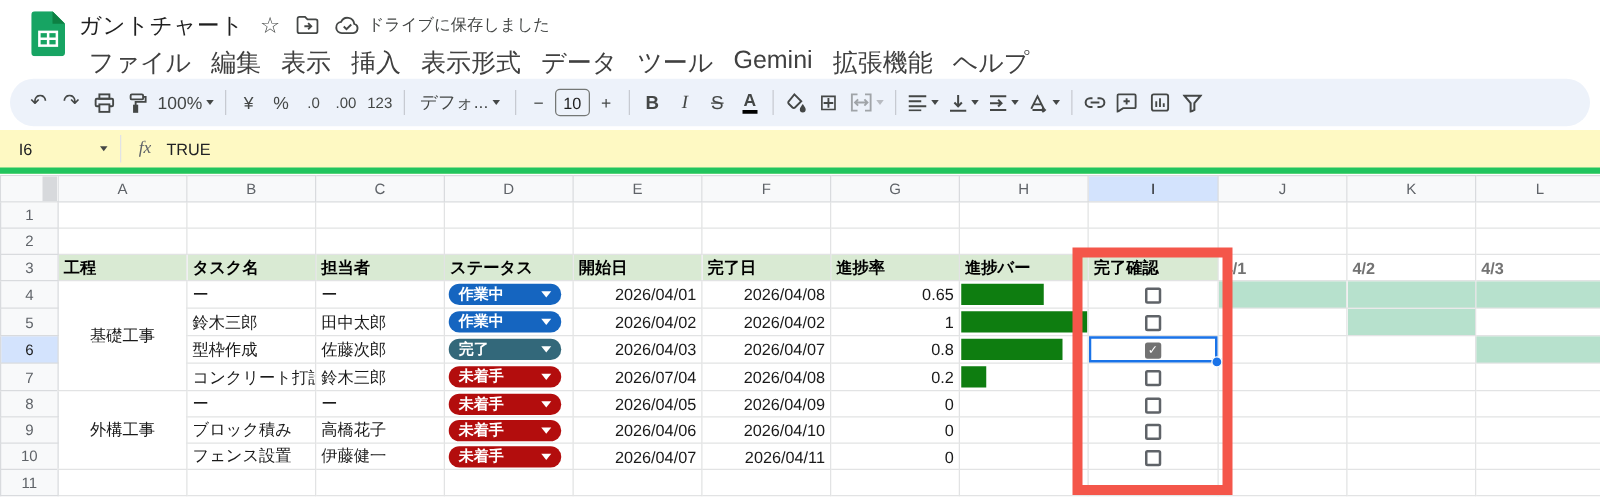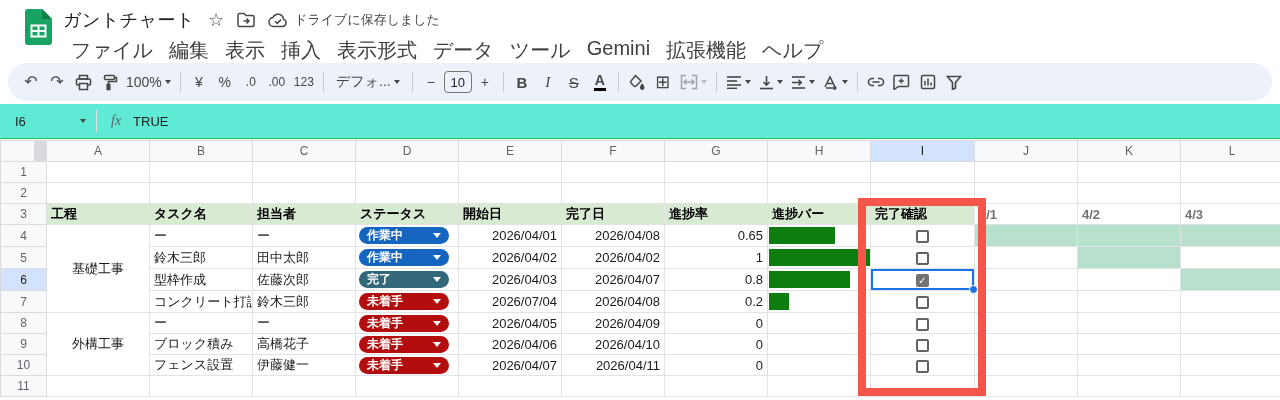--- a/index.html
+++ b/index.html
@@ -34,22 +34,22 @@
   .caret.gray { border-top-color:#b8bbc1; }
   .fontsize-box { width:28px; height:22px; border:1px solid #747775; border-radius:4px;
     display:flex; align-items:center; justify-content:center; font-size:13px; color:#1f1f1f; }
   .b-bold { font-weight:700; font-size:15px; }
   .b-italic { font-style:italic; font-family:"Liberation Serif",serif; font-size:15px; }
   .b-strike { text-decoration:line-through; font-size:15px; }
   .b-color { font-size:14px; font-weight:600; border-bottom:3px solid #000; line-height:1.1; padding:0 1px; }
   .dim svg { opacity:.45; }
 
   
-  .formulabar { position:absolute; top:104px; left:0; right:0; height:35px; background:#5eead4;
-    border-bottom:1px solid #22c55e; display:flex; align-items:center; }
+  .formulabar { position:absolute; top:104px; left:0; right:0; height:35px; background:#fef9c3;
+    border-bottom:5px solid #22c55e; display:flex; align-items:center; }
   .namebox { width:96px; display:flex; align-items:center; justify-content:space-between;
     padding:0 10px 0 15px; font-size:13px; color:#202124; }
   .fb-sep { width:1px; height:22px; background:#e1e3e6; }
   .fx { font-family:"Liberation Serif",serif; font-style:italic; color:#5f6368; font-size:14px; margin:0 12px 0 14px; }
   .fb-value { font-size:13px; color:#202124; }
 
   
   .gridwrap { position:absolute; top:140px; left:0; width:1280px; bottom:0; overflow:hidden; }
   table.grid { border-collapse:collapse; table-layout:fixed; width:1283px; font-size:13px; color:#1a1a1a; }
   .grid th, .grid td { border-right:1px solid #e2e3e4; border-bottom:1px solid #e2e3e4;

